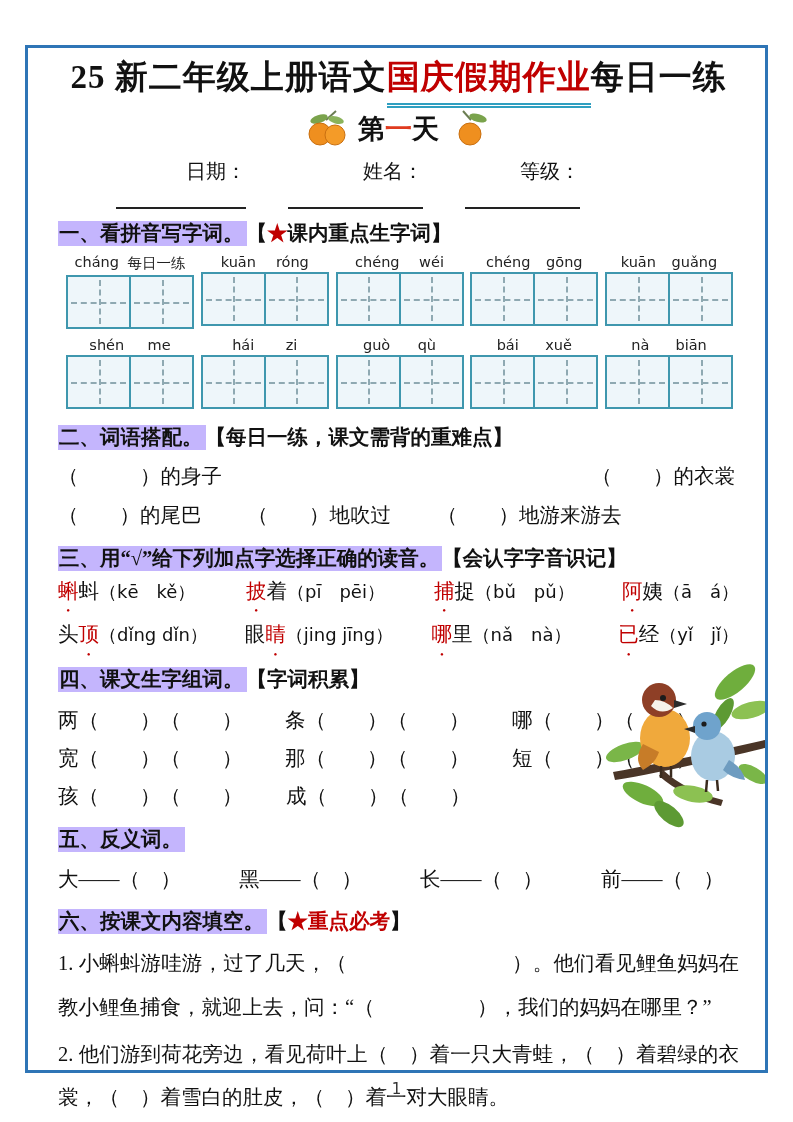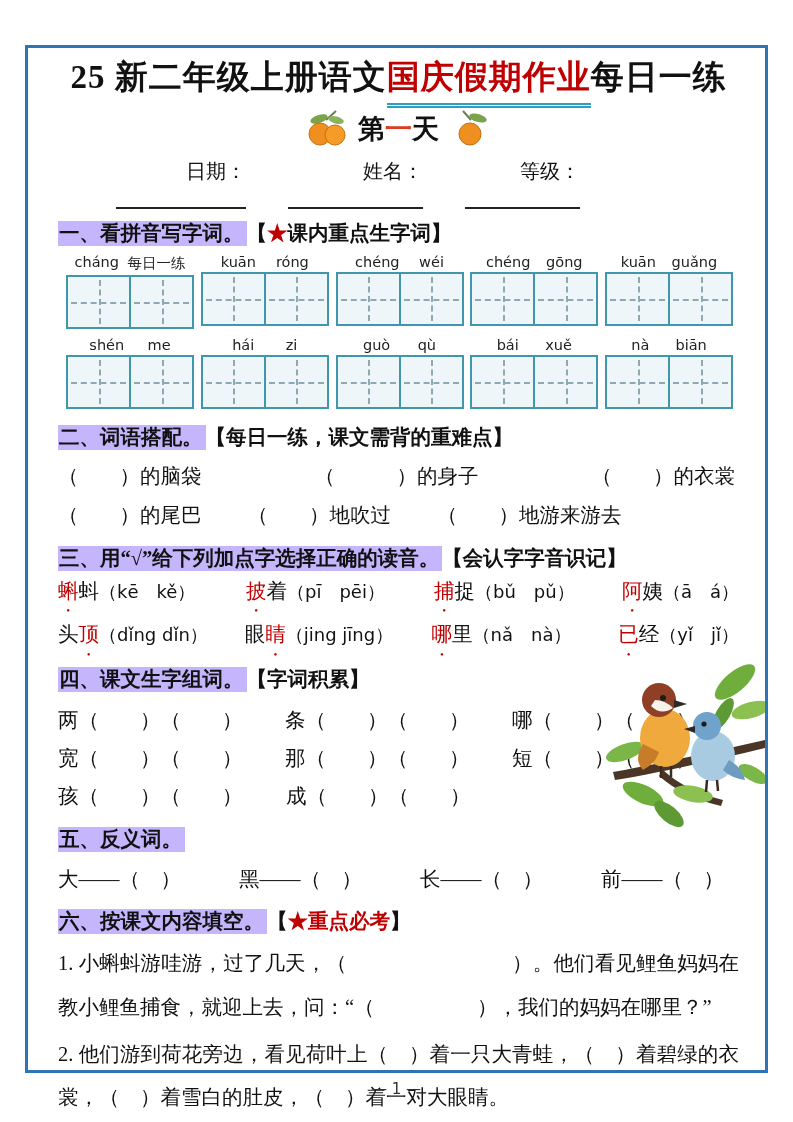--- a/index.html
+++ b/index.html
@@ -219,21 +219,20 @@
           <div class="grid-cell"></div>
           <div class="grid-cell"></div>
         </div>
     </div>
   </div>
 
   <div class="sec-head" style="margin-top:13px;">
     <span class="hl">二、词语搭配。</span><span>【每日一练，课文需背的重难点】</span>
   </div>
   <div class="line spread">
-    <span class="item">（　　）的脑袋</span>
     <span class="item">（　　　）的身子</span>
     <span class="item">（　　）的衣裳</span>
   </div>
   <div class="line gap-lg">
     <span class="item">（　　）的尾巴</span>
     <span class="item">（　　）地吹过</span>
     <span class="item">（　　）地游来游去</span>
   </div>
 
   <div class="sec-head" style="margin-top:12px;">

